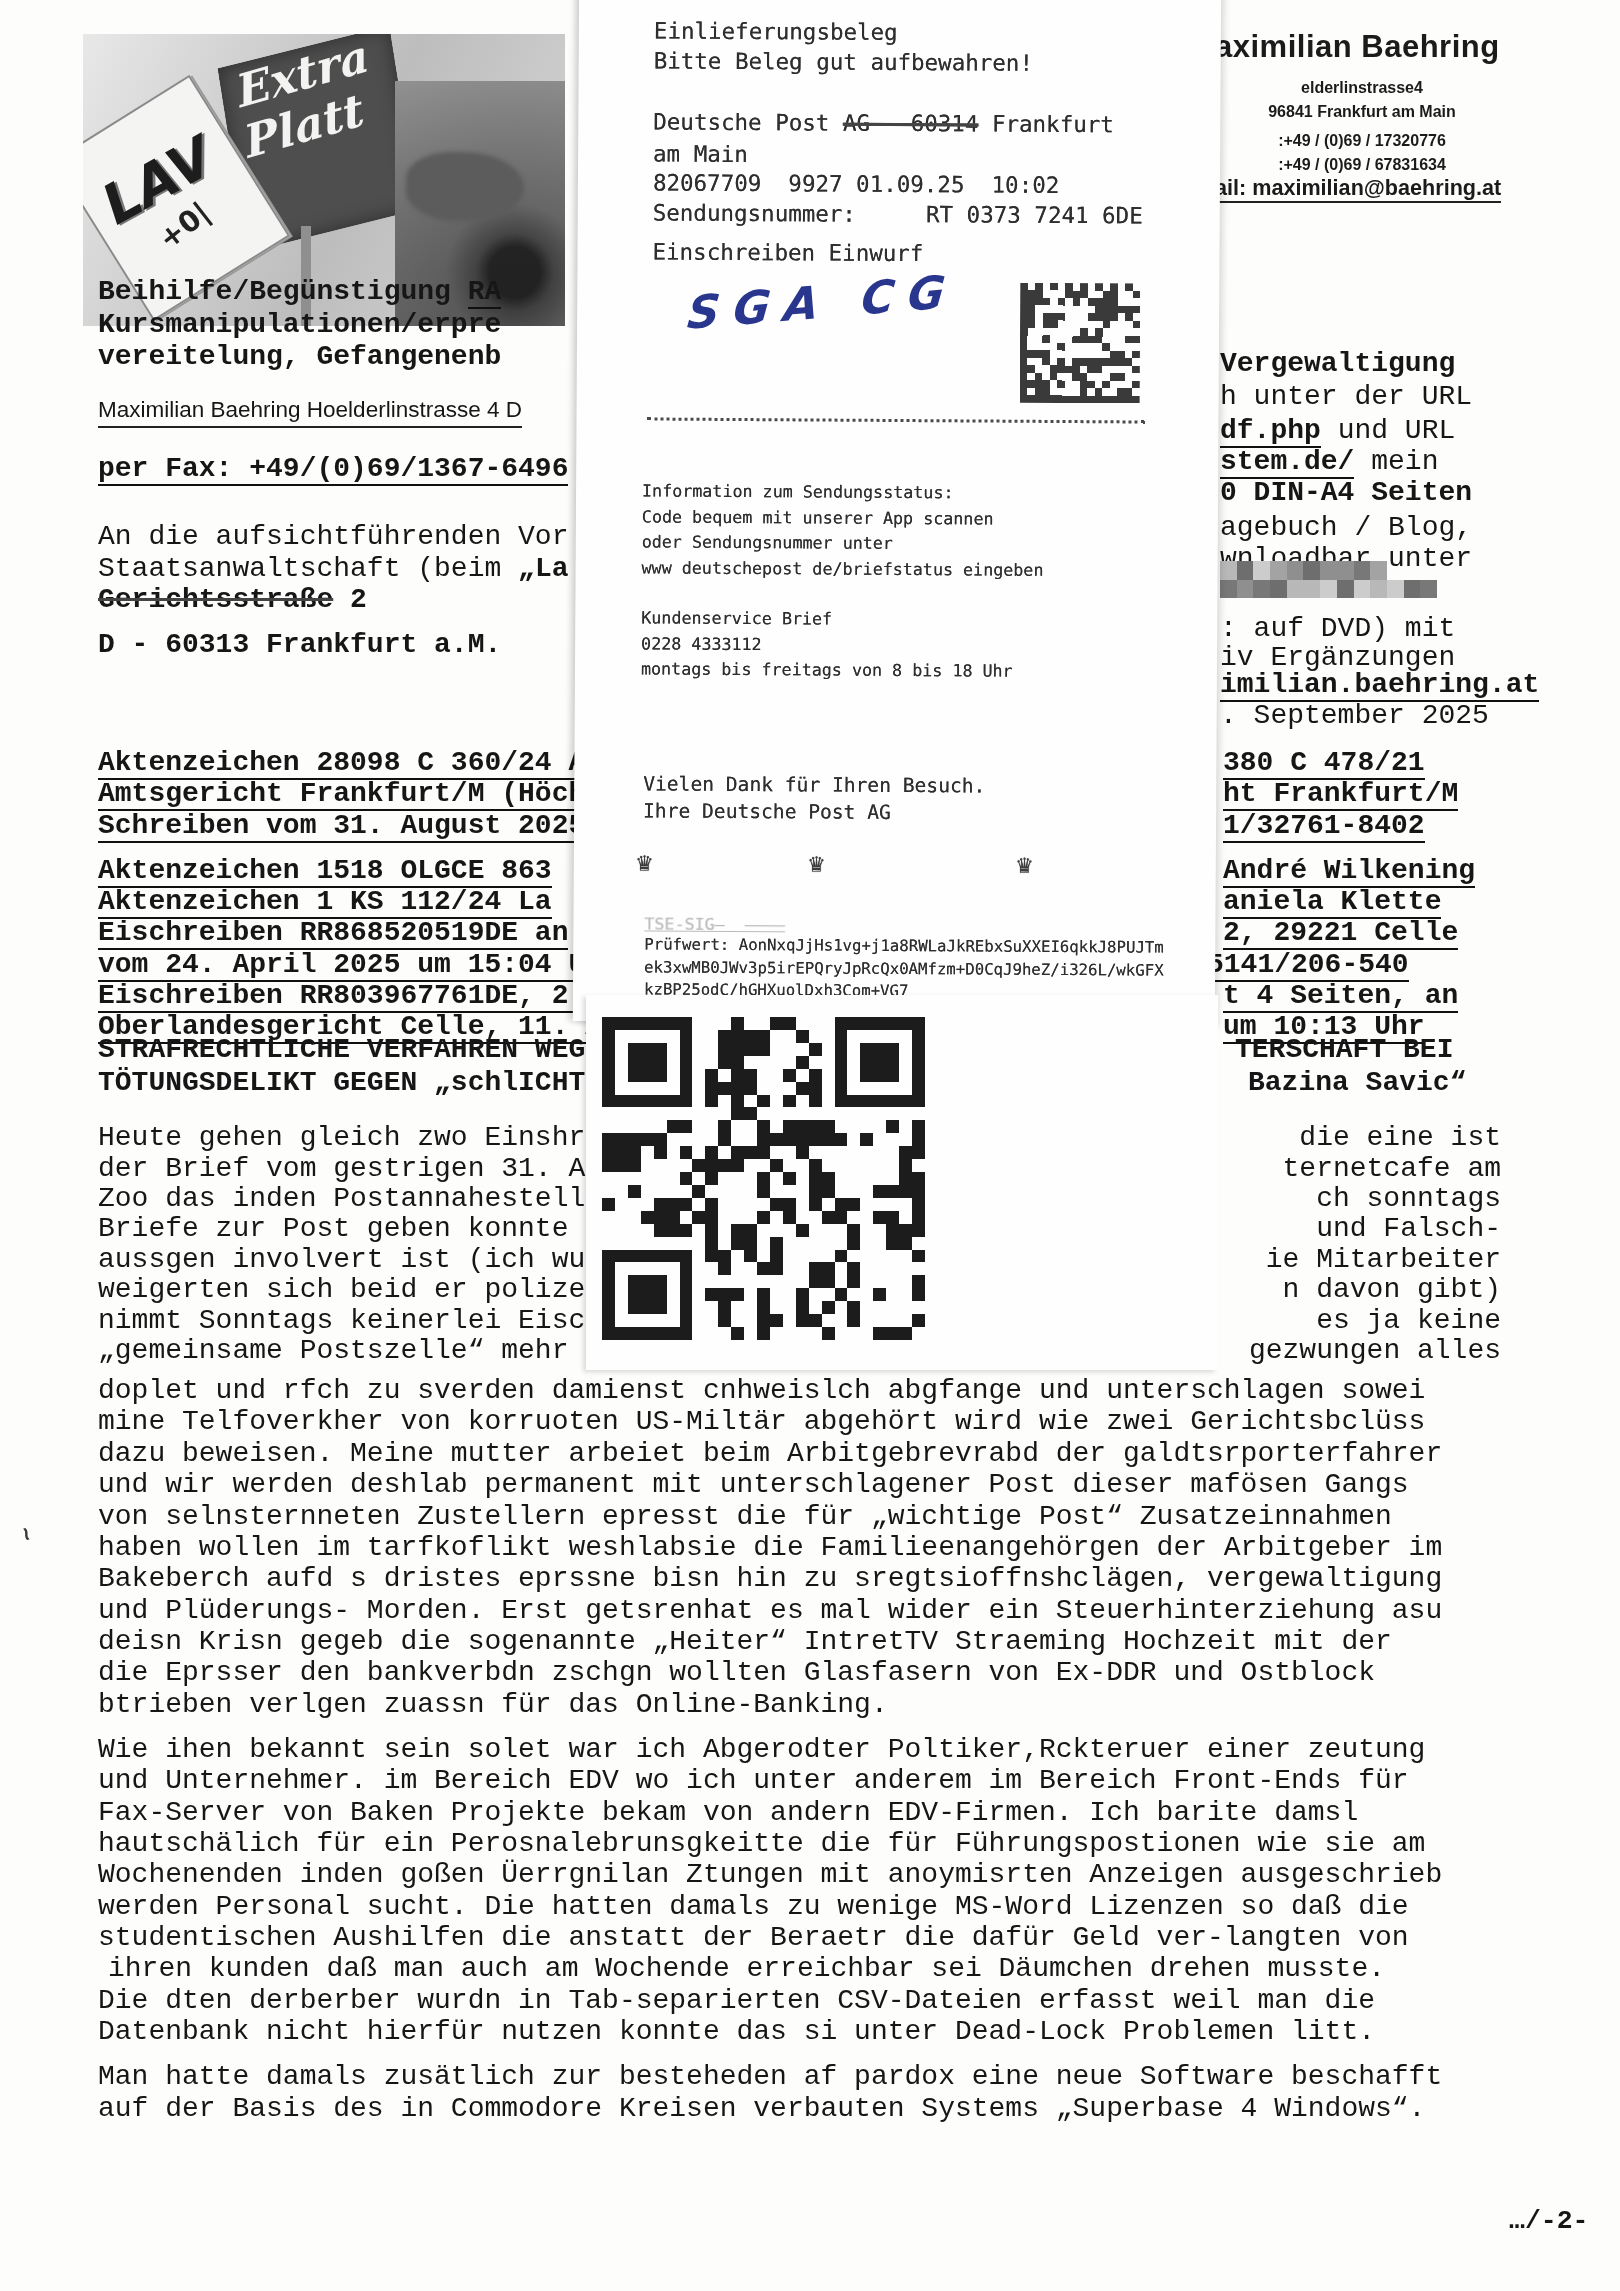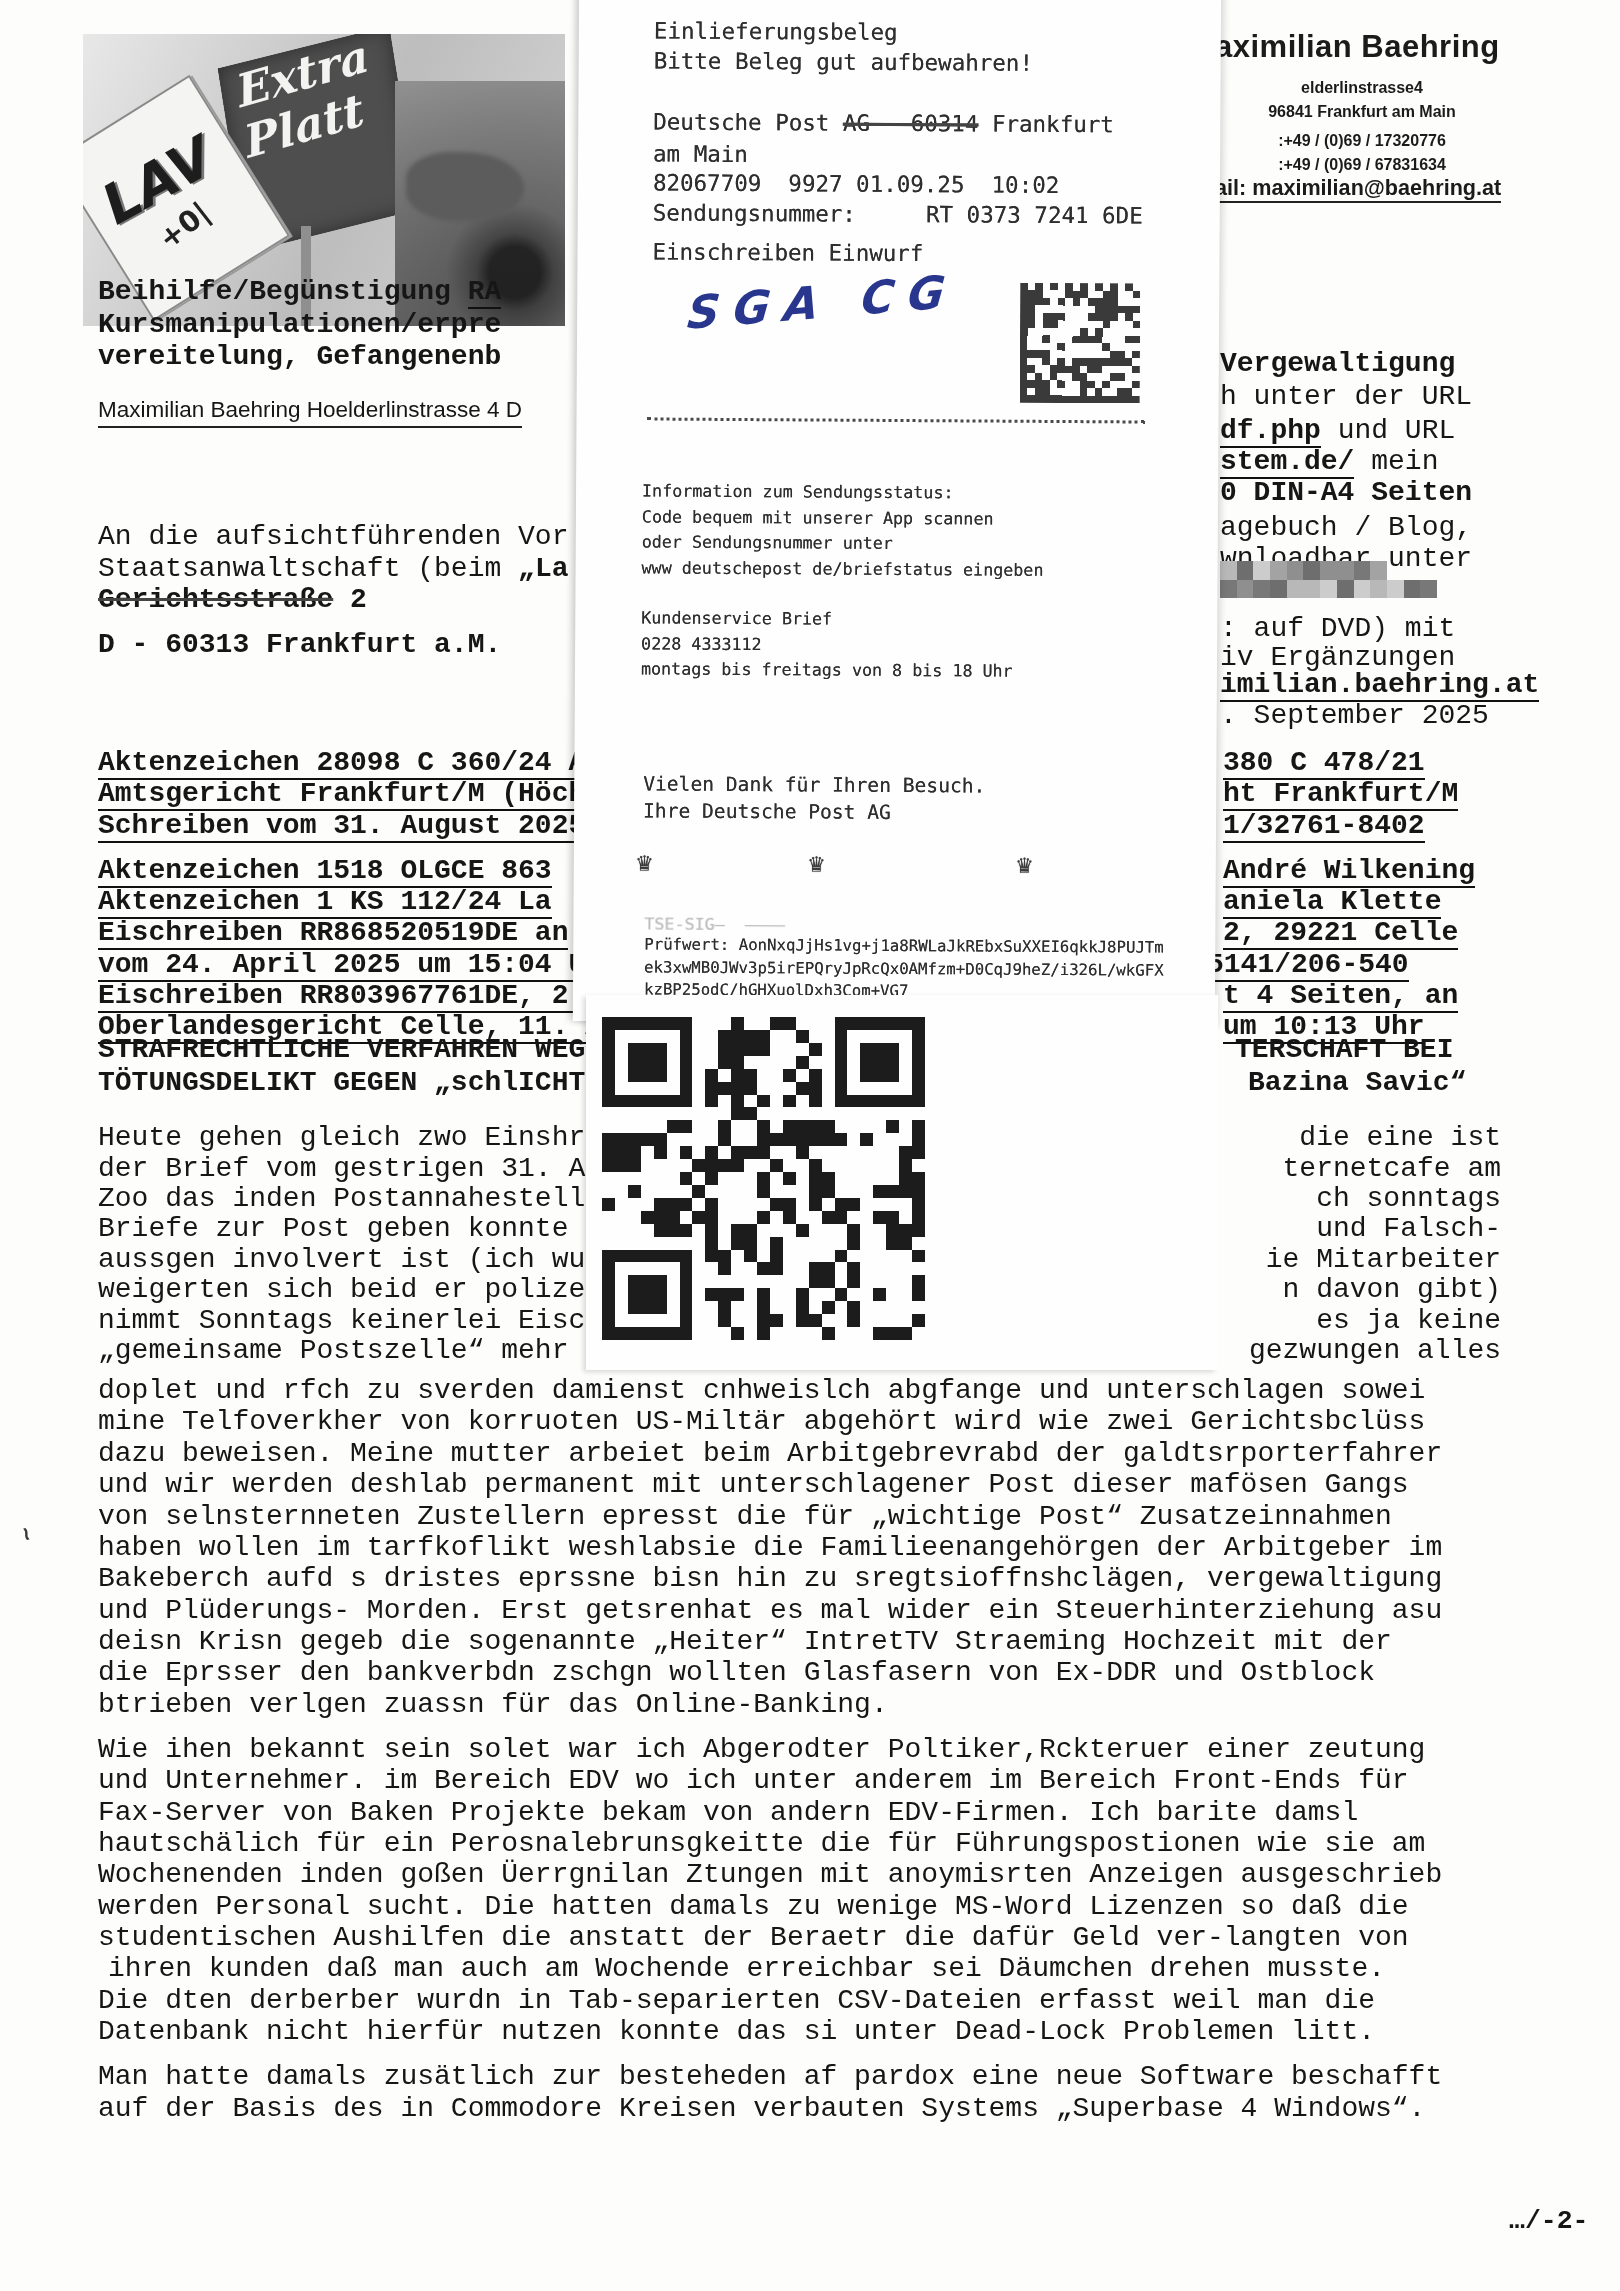--- a/index.html
+++ b/index.html
@@ -41,21 +41,21 @@
   .pcell{width:16.7px;height:18.6px;}
   
   #receipt{position:absolute;left:576px;top:-17.6px;width:642px;height:1041px;background:#fefefe;
            transform:rotate(.35deg);box-shadow:-3.9px 0 5.9px rgba(0,0,0,.18),3.9px 2px 5.9px rgba(0,0,0,.12);z-index:3;}
   .rl{position:absolute;white-space:pre;font-family:"DejaVu Sans Mono",monospace;color:#2e2e2e;font-size:22.5px;text-shadow:0 0 0.6px #555;}
   .rs{font-size:16.7px;line-height:25.5px;}
   #r-dotted{position:absolute;left:71px;top:437px;width:498px;border-top:3.9px dotted #4a4a4a;}
   #r-hand{position:absolute;left:110px;top:294px;font-family:"DejaVu Sans",sans-serif;font-style:italic;font-weight:bold;
           font-size:45px;color:#28368e;transform:rotate(-5deg) skewX(-10deg);letter-spacing:13.7px;}
   .crown{position:absolute;font-size:25.5px;color:#3c3c3c;text-shadow:0 0 1px #666;}
-  #r-faded{opacity:.32;filter:blur(0.7px);}
+  #r-faded{opacity:.32;filter:blur(0.7px);text-decoration:underline;}
   
   #qr-patch{position:absolute;left:586px;top:995px;width:632px;height:375px;background:#fefefe;z-index:3;
             box-shadow:-2.9px 2px 4.9px rgba(0,0,0,.15);}
   
   #page-num{position:absolute;left:1509px;top:2207px;font-size:26.5px;font-weight:bold;}
   #margin-mark{position:absolute;left:17.6px;top:1521px;font-size:23.5px;color:#3a3a3a;transform:rotate(72deg);font-weight:bold;}
 </style>
 </head>
 <body>
 
@@ -92,20 +92,21 @@
     </div>
     <div id="lh-email">ail: maximilian@baehring.at</div>
   </div>
 
   <div class="tl b" style="left:98px;top:277px;"><span>Beihilfe/Begünstigung </span><span class="u2">RA</span></div>
   <div class="tl b" style="left:98px;top:310px;">Kursmanipulationen/erpre</div>
   <div class="tl b" style="left:98px;top:342px;">vereitelung, Gefangenenb</div>
 
   <div class="tl sans" style="left:98px;top:395px;font-size:22.5px;border-bottom:2px solid #222;padding-bottom:2px;">Maximilian Baehring Hoelderlinstrasse 4 D</div>
 
+  <div class="tl b u" style="left:98px;top:454px;">per Fax: +49/(0)69/1367-6496</div>
 
   <div class="tl" style="left:98px;top:522px;">An die aufsichtführenden Vor</div>
   <div class="tl" style="left:98px;top:554px;"><span>Staatsanwaltschaft (beim </span><span class="b">„La</span></div>
   <div class="tl b" style="left:98px;top:585px;"><span class="strike">Gerichtsstraße</span><span> 2</span></div>
   <div class="tl b" style="left:98px;top:630px;">D - 60313 Frankfurt a.M.</div>
 
   <div class="tl b" style="left:1220px;top:349px;">Vergewaltigung</div>
   <div class="tl" style="left:1220px;top:382px;">h unter der URL</div>
   <div class="tl" style="left:1220px;top:416px;"><span class="b u2">df.php</span><span> und URL</span></div>
   <div class="tl" style="left:1220px;top:447px;"><span class="b u2">stem.de/</span><span> mein</span></div>

